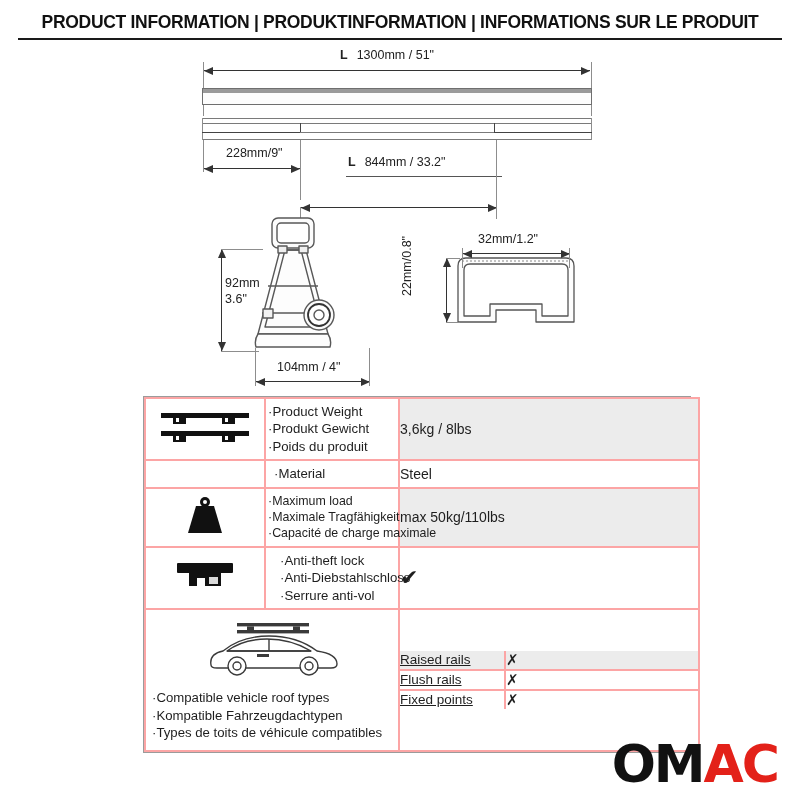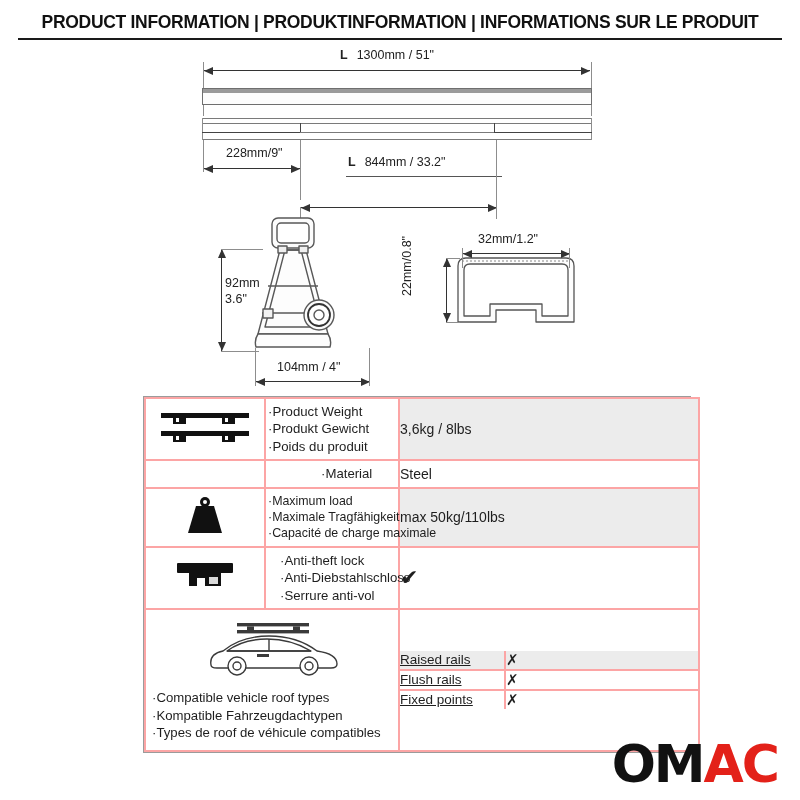--- a/index.html
+++ b/index.html
@@ -232,21 +232,21 @@
             </div>
           </td>
           <td class="c-value shaded">
             <span class="val-txt">3,6kg / 8lbs</span>
           </td>
         </tr>
 
         <tr>
           <td class="c-icon plain"></td>
           <td class="c-label plain">
-            <div class="lang-list" style="padding-left:8px;margin-left:47px;">
+            <div class="lang-list" style="padding-left:8px;">
               <div>·Material</div>
             </div>
           </td>
           <td class="c-value plain">
             <span class="val-txt">Steel</span>
           </td>
         </tr>
 
         <tr>
           <td class="c-icon plain">
@@ -310,21 +310,21 @@
                   <circle cx="40" cy="48" r="4" fill="#fff"></circle>
                   <circle cx="112" cy="48" r="9" fill="#fff"></circle>
                   <circle cx="112" cy="48" r="4" fill="#fff"></circle>
                   <rect x="60" y="36" width="12" height="3" fill="#3a3a3a" stroke="none"></rect>
                 </g>
               </svg>
             </div>
             <div class="roof-label">
               <div>·Compatible vehicle roof types</div>
               <div>·Kompatible Fahrzeugdachtypen</div>
-              <div>·Types de roof de véhicule compatibles</div>
+              <div>·Types de toits de véhicule compatibles</div>
             </div>
           </td>
           <td class="c-value plain" style="padding:0;">
             <table class="roof-sub" style="width:100%;border-collapse:collapse;">
               <tbody>
                 <tr>
                   <td class="roof-name shaded" style="border-left:none;border-top:none;">Raised rails</td>
                   <td class="roof-mark shaded" style="border-right:none;border-top:none;">
                     <span class="cross">✗</span>
                   </td>

